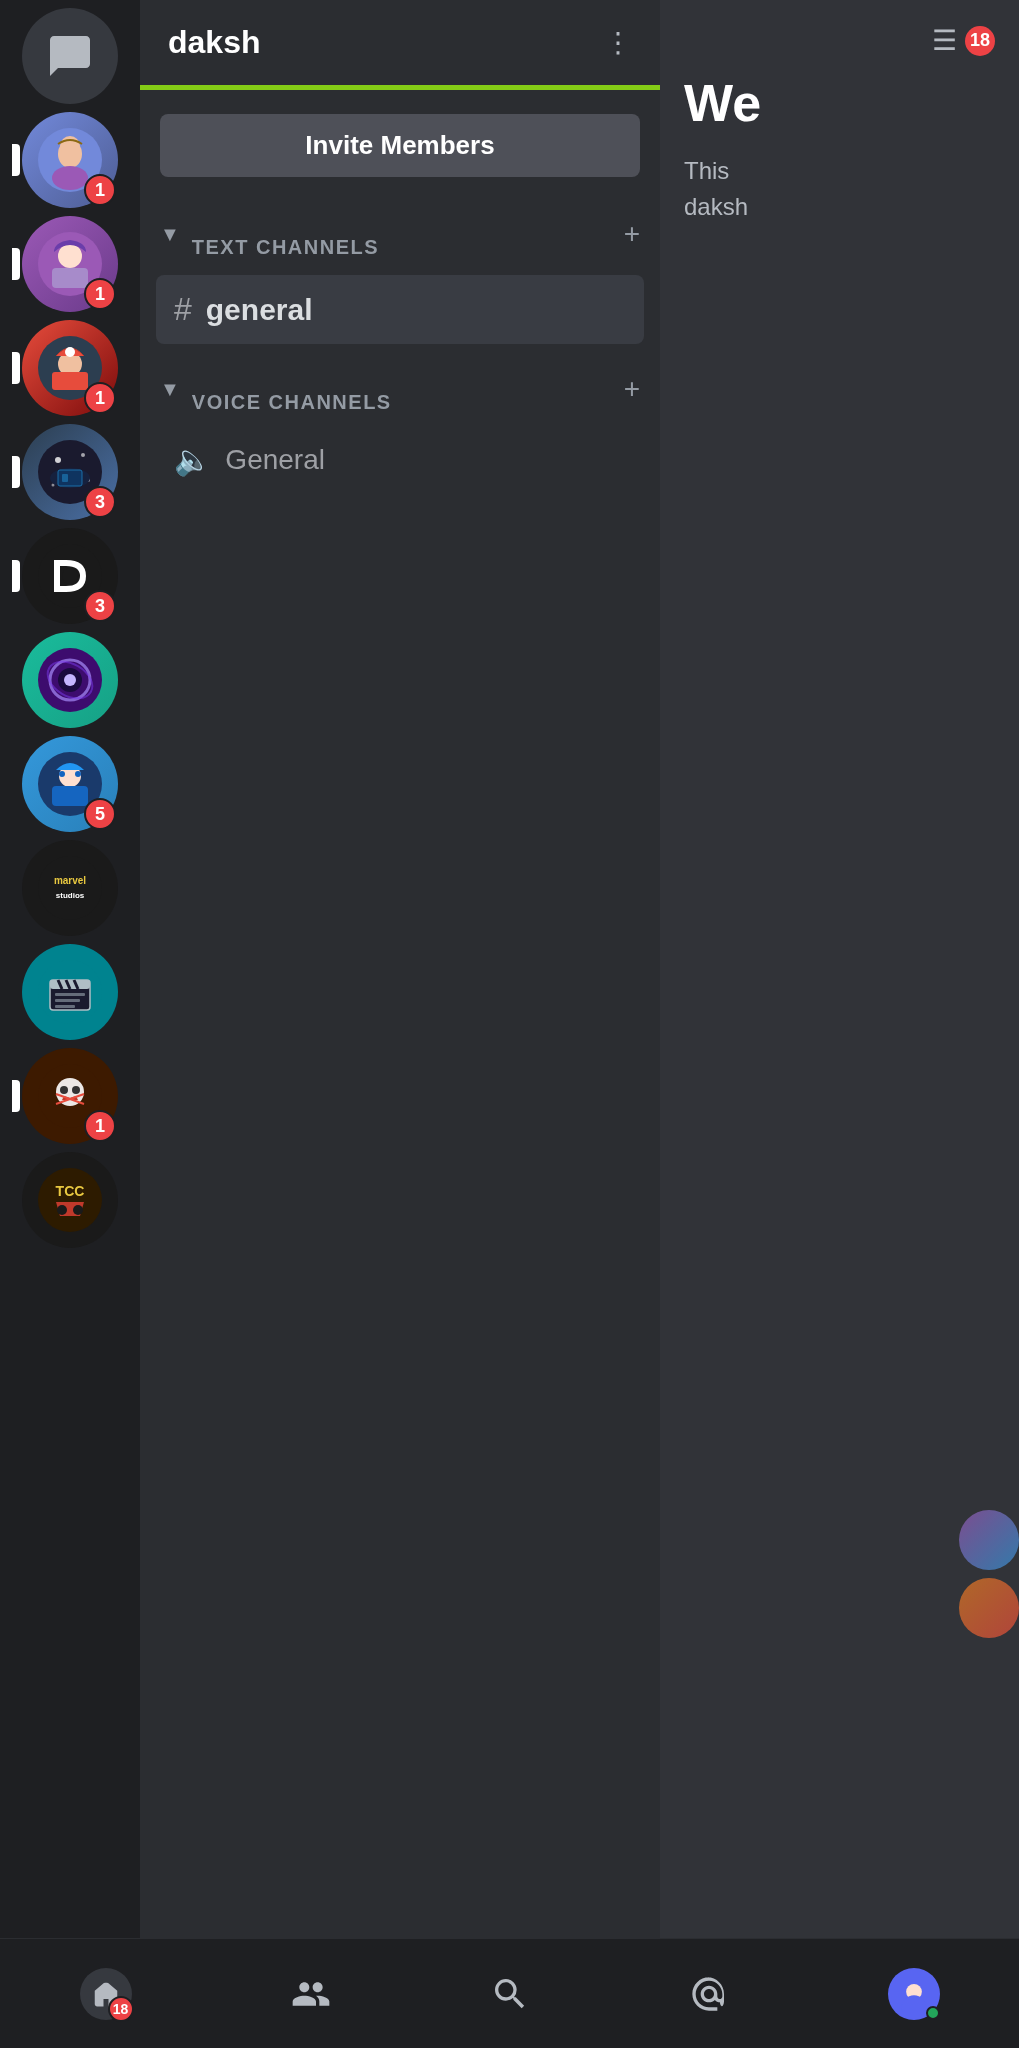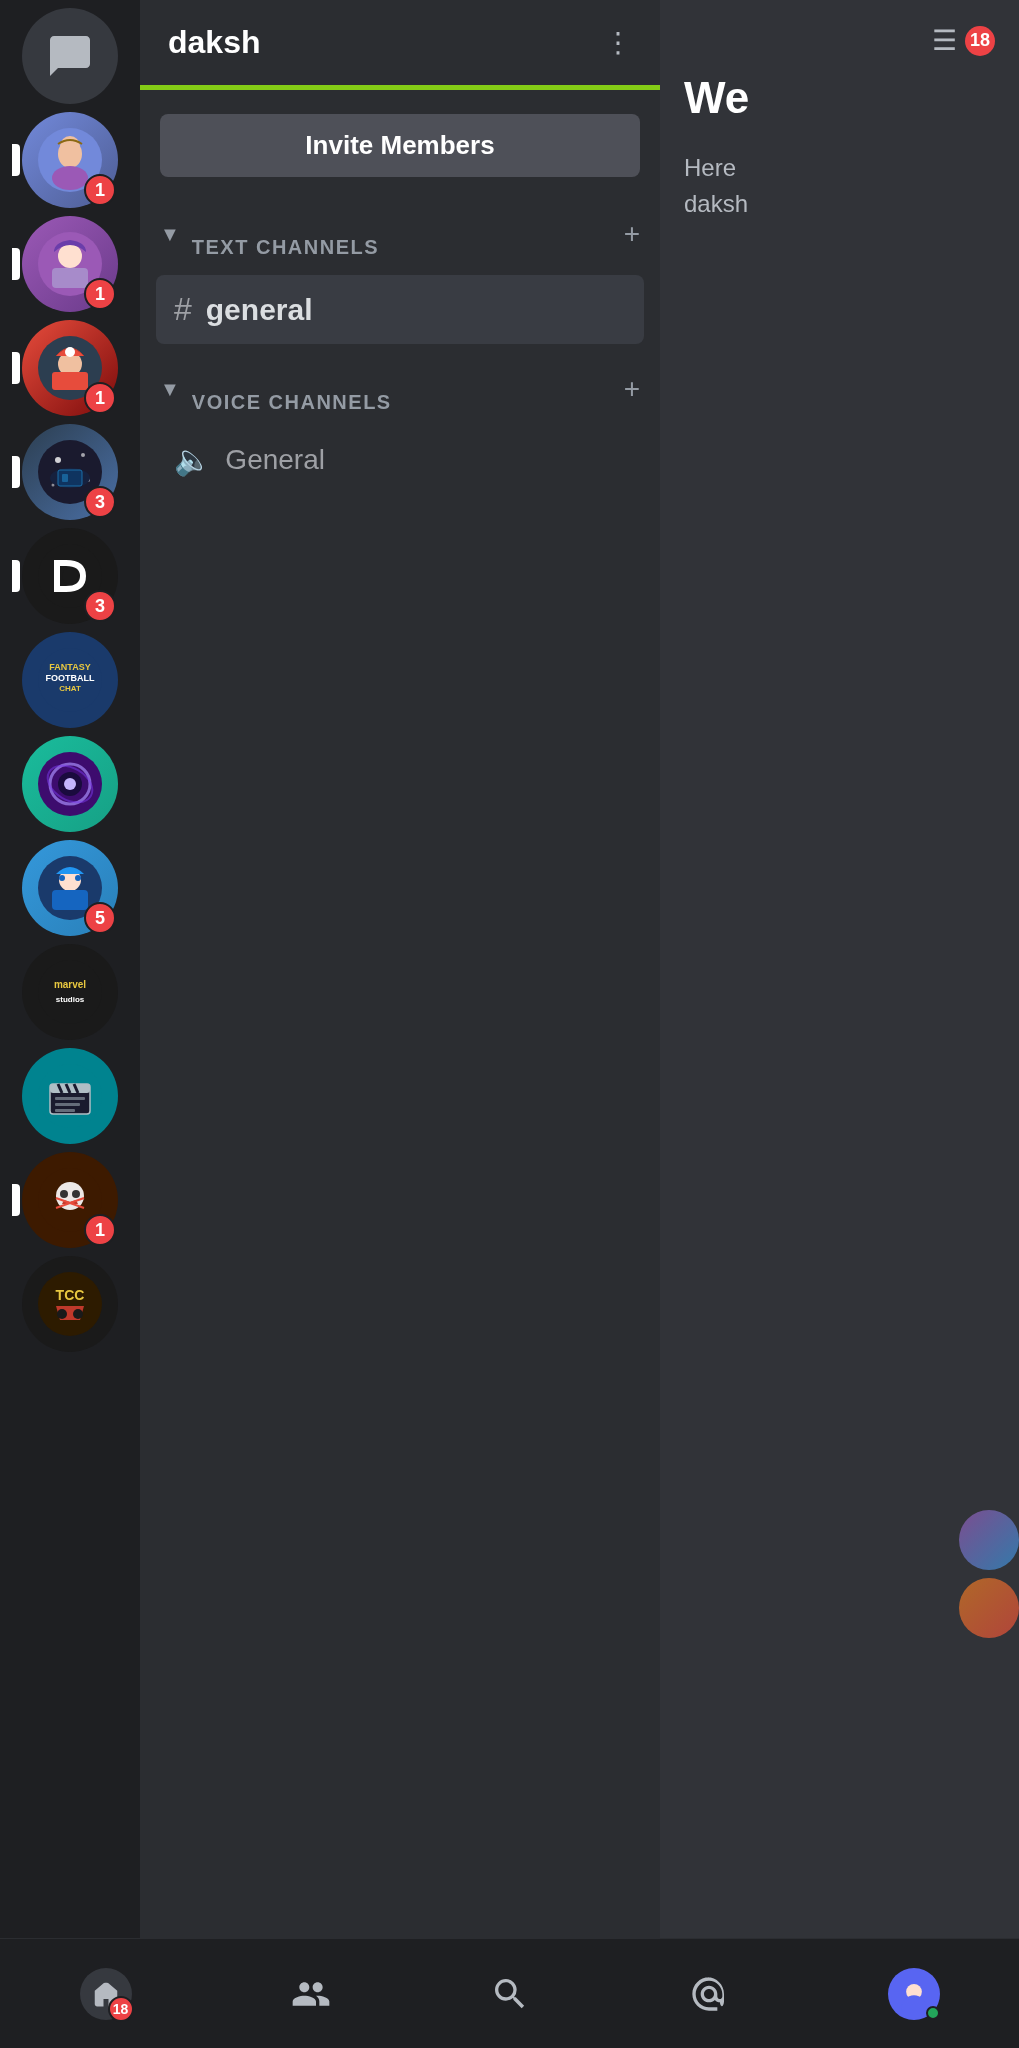--- a/index.html
+++ b/index.html
@@ -231,24 +231,24 @@
       font-size: 18px;
       font-weight: bold;
       width: 30px;
       height: 30px;
       display: flex;
       align-items: center;
       justify-content: center;
     }
 
     .welcome-text {
-      font-size: 44px;
+      font-size: 52px;
       font-weight: 700;
       color: #fff;
-      margin-bottom: 27px;
+      margin-bottom: 20px;
     }
 
     .welcome-desc {
       font-size: 24px;
       color: #b5bac1;
       line-height: 1.5;
     }
 
     
     .bottom-nav {
@@ -403,30 +403,20 @@
       <div class="avatar-circle" style="background:#1a1a1a;">
         <svg width="64" height="64" viewBox="0 0 64 64">
           <circle cx="32" cy="32" r="32" fill="#1a1a1a"></circle>
           <path d="M 16 16 L 16 48 L 28 48 Q 48 48 48 32 Q 48 16 28 16 Z M 22 22 L 28 22 Q 42 22 42 32 Q 42 42 28 42 L 22 42 Z" fill="white"></path>
           <circle cx="32" cy="32" r="8" fill="#1a1a1a"></circle>
         </svg>
       </div>
       <div class="badge">3</div>
     </div>
 
-    <div class="server-item">
-      <div class="avatar-circle" style="background:#1a3a6b;">
-        <svg width="64" height="64" viewBox="0 0 64 64">
-          <circle cx="32" cy="32" r="32" fill="#1a3a6b"></circle>
-          <text x="32" y="22" text-anchor="middle" font-size="9" font-weight="bold" fill="#e8c840" font-family="Arial">FANTASY</text>
-          <text x="32" y="33" text-anchor="middle" font-size="9" font-weight="bold" fill="white" font-family="Arial">FOOTBALL</text>
-          <text x="32" y="43" text-anchor="middle" font-size="8" font-weight="bold" fill="#e8c840" font-family="Arial">CHAT</text>
-        </svg>
-      </div>
-    </div>
 
     <div class="server-item">
       <div class="avatar-circle av6">
         <svg width="64" height="64" viewBox="0 0 64 64">
           <circle cx="32" cy="32" r="32" fill="#3d0c6e"></circle>
           <circle cx="32" cy="32" r="20" fill="none" stroke="#a78bfa" stroke-width="3" opacity="0.7"></circle>
           <circle cx="32" cy="32" r="12" fill="#1a0b3e"></circle>
           <ellipse cx="32" cy="32" rx="24" ry="16" fill="none" stroke="#7c3aed" stroke-width="2" opacity="0.5" transform="rotate(30 32 32)"></ellipse>
           <circle cx="32" cy="32" r="6" fill="#c4b5fd"></circle>
         </svg>
@@ -544,21 +534,21 @@
   </div>
 
   <div class="main-content">
     <div class="main-header">
       <span class="menu-icon-main">☰</span>
       <div class="notif-badge-main">18</div>
     </div>
 
     <div>
       <div class="welcome-text">We</div>
-      <div class="welcome-desc">Here</div>
+      <div class="welcome-desc">This</div>
       <div class="welcome-desc">daksh</div>
     </div>
 
     <div style="position:absolute; bottom:300px; right:0; width:60px;">
       <div style="width:60px; height:60px; border-radius:50%; background:linear-gradient(135deg,#9b59b6,#3498db); opacity:0.7; margin-bottom:8px;"></div>
       <div style="width:60px; height:60px; border-radius:50%; background:linear-gradient(135deg,#e67e22,#e74c3c); opacity:0.7;"></div>
     </div>
   </div>
 </div>
 

